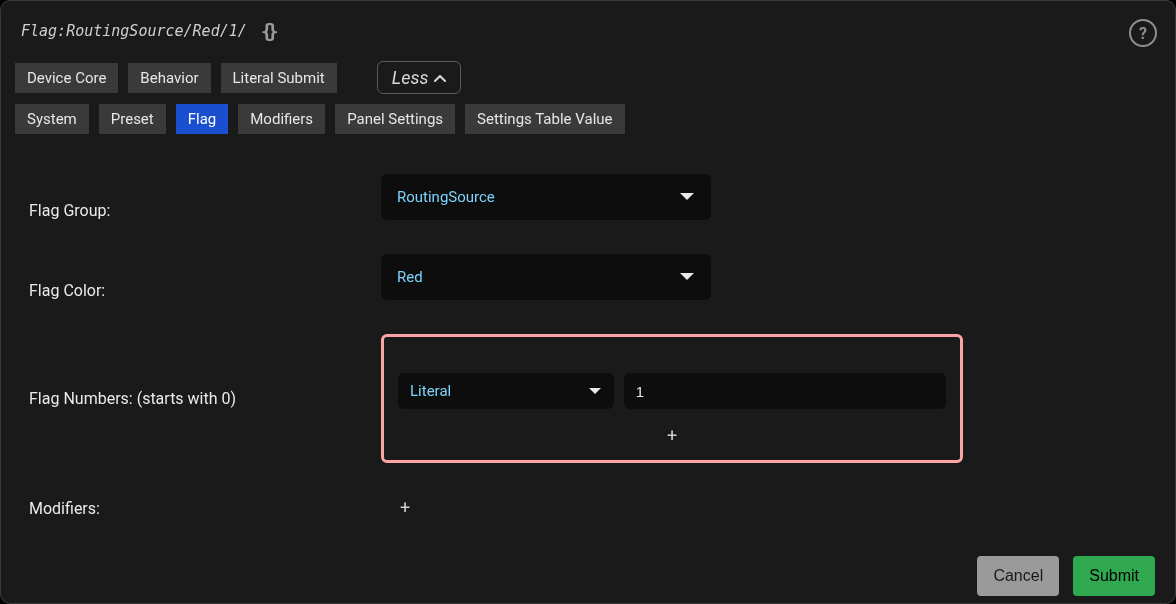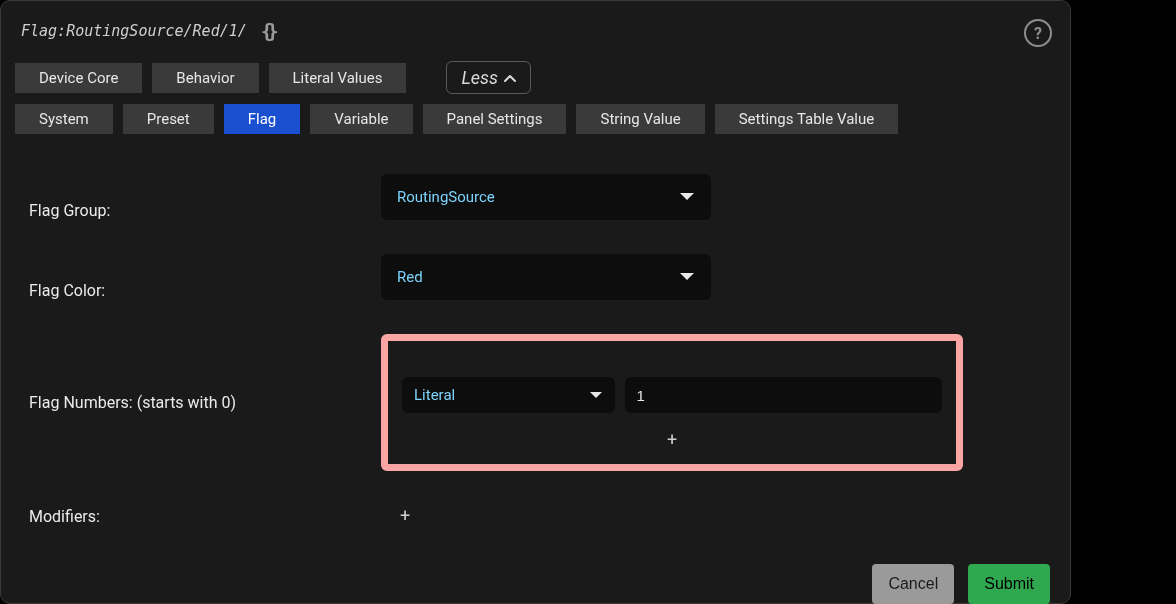--- a/index.html
+++ b/index.html
@@ -5,21 +5,21 @@
   html, body {
     margin: 0;
     padding: 0;
     background: #000;
     font-family: -apple-system, BlinkMacSystemFont, "Segoe UI", Roboto, "Helvetica Neue", Arial, sans-serif;
     color: #e8e8e8;
     font-size: 15px;
   }
   .window {
     box-sizing: border-box;
-    width: 1071px;
+    width: 1176px;
     height: 604px;
     background: #1a1a1a;
     border: 1px solid #3a3a3a;
     border-radius: 10px;
     padding: 14px;
     display: flex;
     flex-direction: column;
     position: relative;
   }
   .topbar {
@@ -66,21 +66,21 @@
   .tags {
     margin-top: 14px;
     display: flex;
     flex-wrap: wrap;
     gap: 10px;
     align-items: center;
   }
   .tag {
     background: #3a3a3a;
     color: #e6e6e6;
-    padding: 6px 24px;
+    padding: 6px 12px;
     border-radius: 0;
     font-size: 15px;
     line-height: 1.2;
     cursor: pointer;
   }
   .tag.active {
     background: #1a4fcf;
     color: #fff;
   }
   .less-btn {
@@ -126,21 +126,21 @@
     align-items: center;
     justify-content: space-between;
     padding: 0 16px;
     box-sizing: border-box;
     cursor: pointer;
     color: #7dd3fc;
   }
   .select.w330 { width: 330px; }
   .select .caret svg { display:block; }
   .box {
-    border: 7px solid #fca5a5;
+    border: 3px solid #fca5a5;
     border-radius: 6px;
     padding: 36px 14px 14px 14px;
     width: 582px;
     box-sizing: border-box;
   }
   .box-row {
     display: flex;
     gap: 10px;
   }
   .select.small {
@@ -203,38 +203,37 @@
     <div class="path-wrap">
       <span class="path">Flag:RoutingSource/Red/1/</span>
       <span class="braces">{}</span>
     </div>
     <div class="help-icon">?</div>
   </div>
 
   <div class="tags">
     <div class="tag">Device Core</div>
     <div class="tag">Behavior</div>
-    <div class="tag">Literal Values</div>
+    <div class="tag">Literal Submit</div>
     <div class="less-btn">
       <span>Less</span>
       <span class="chev-up">
         <svg width="12" height="8" viewBox="0 0 12 8">
             <path d="M1 7 L6 2 L11 7" stroke="#d8d8d8" stroke-width="2" fill="none" stroke-linecap="round" stroke-linejoin="round"></path>
           </svg>
       </span>
     </div>
   </div>
 
   <div class="tags" style="margin-top:10px;">
     <div class="tag">System</div>
     <div class="tag">Preset</div>
     <div class="tag active">Flag</div>
-    <div class="tag">Variable</div>
+    <div class="tag">Modifiers</div>
     <div class="tag">Panel Settings</div>
-    <div class="tag">String Value</div>
     <div class="tag">Settings Table Value</div>
   </div>
 
   <div class="form-area">
 
     <div class="field-row">
       <div class="field-label">Flag Group:</div>
       <div class="select w330">
         <span>RoutingSource</span>
         <span class="caret">

